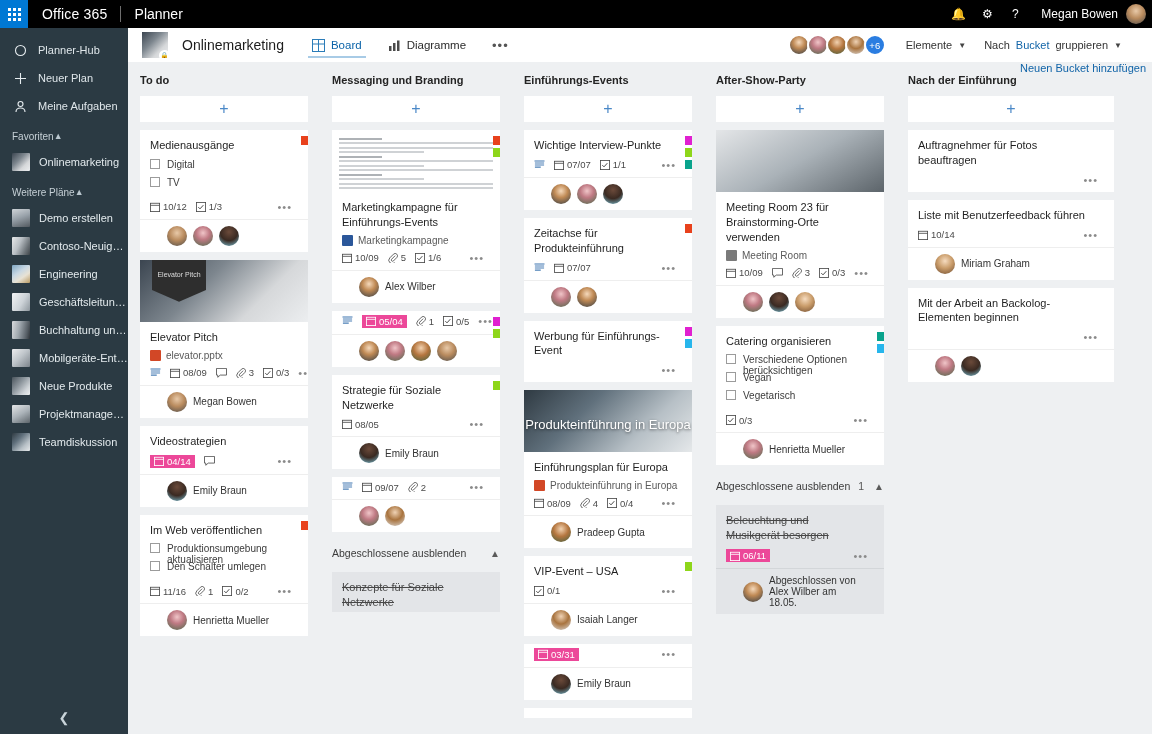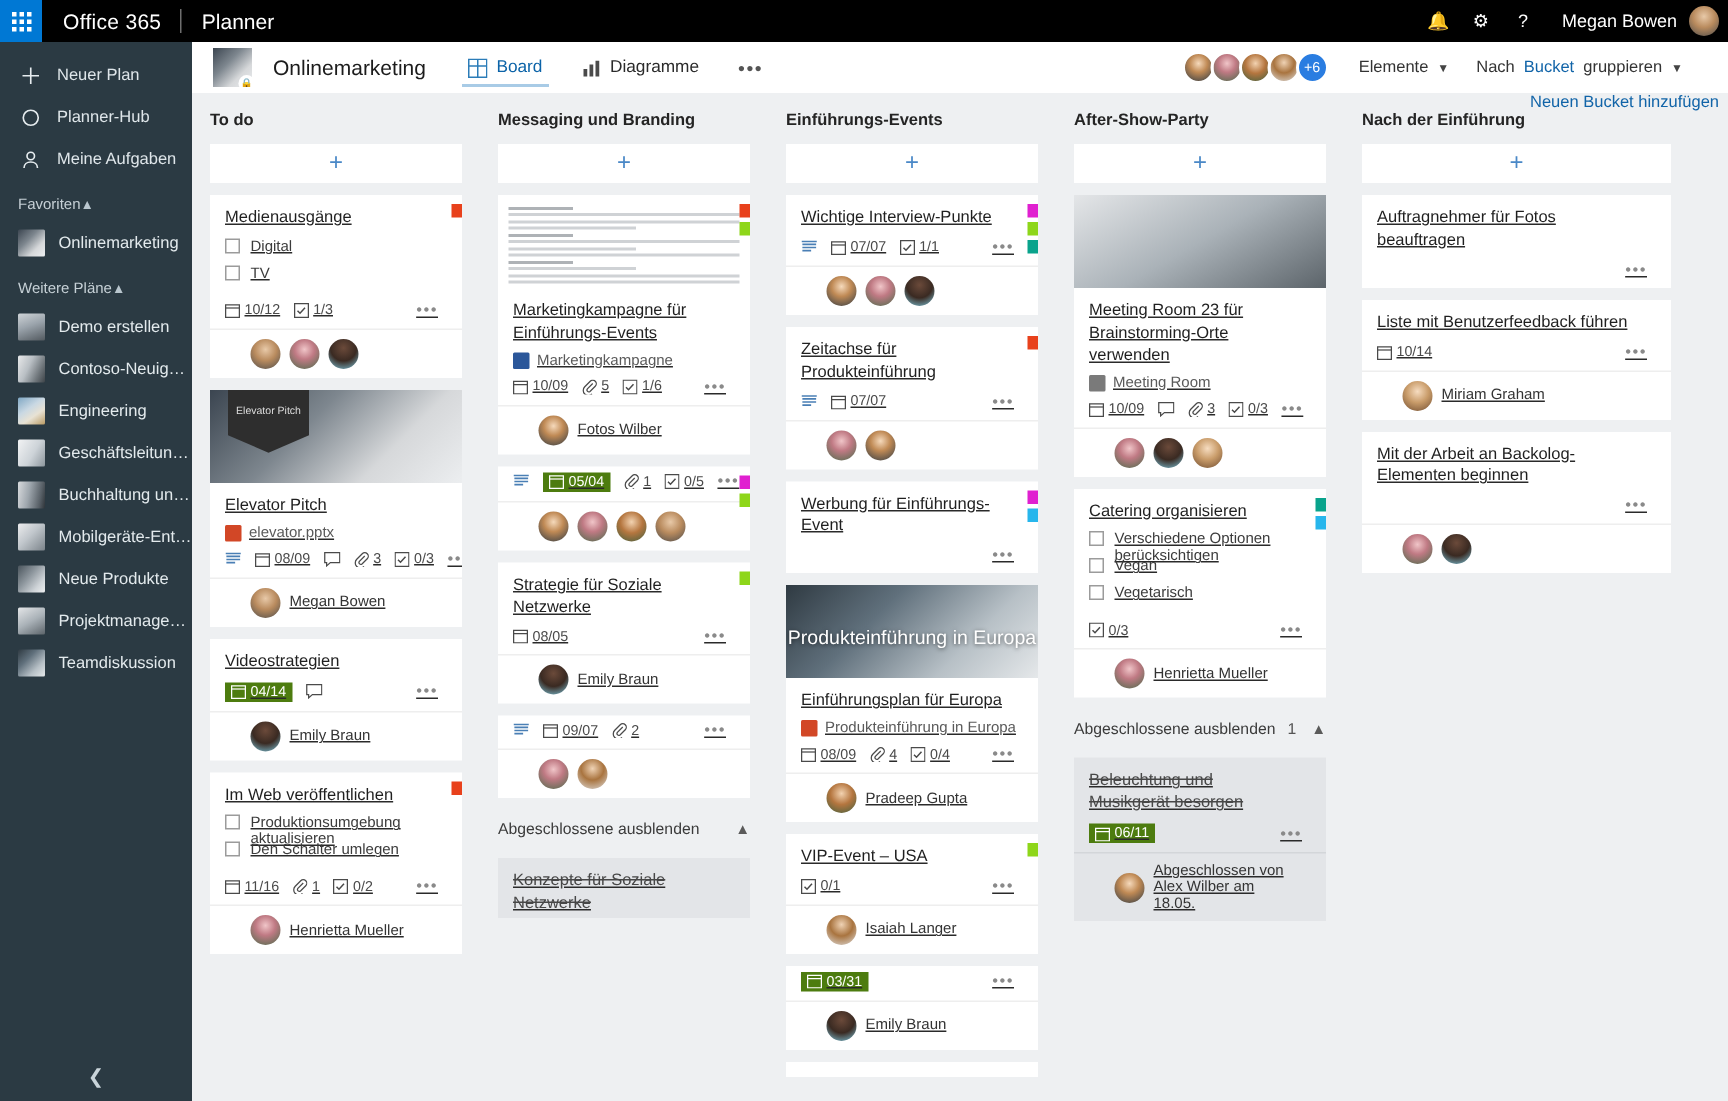--- a/index.html
+++ b/index.html
@@ -118,40 +118,40 @@
   .bucket-title { font-size: 11px; color: #242424; font-weight: 600; }
   .add-card {
     background: #fff; height: 26px; display: flex; align-items: center;
     justify-content: center; color: #4a88c7; font-size: 16px; margin-bottom: 8px;
     cursor: pointer; flex: 0 0 26px;
   }
   .bucket-scroll { overflow: hidden; flex:1; min-height:0; }
 
   .card {
     background: #fff; margin-bottom: 8px; position: relative;
-    font-size: 10.5px; color: #2a2a2a; text-decoration: underline;
+    font-size: 10.5px; color: #2a2a2a;
   }
   .card-labels { position: absolute; top: 6px; right: 0px; display: flex;
     flex-direction: column; gap: 3px; z-index: 3; }
   .card-labels i { display: block; width: 7px; height: 9px; }
   .card-img { width: 100%; height: 62px; object-fit: cover; display: block; position:relative; overflow:hidden; }
   .card-body { padding: 8px 10px 2px 10px; }
   .card-title { font-size: 11px; line-height: 1.35; color: #1f1f1f; padding-right: 10px; }
   .card-desc { font-size: 10px; line-height: 1.45; color: #3c3c3c; margin-top: 5px; }
   .chk-list { margin-top: 6px; }
   .chk-row { display: flex; gap: 7px; height: 18px; font-size: 10px; color:#3b3b3b; }
   .chk-box { width: 10px; height: 10px; border: 1px solid #9b9b9b; background:#fff; flex:0 0 10px;}
   .attach-row { display: flex; align-items: center; gap: 5px; margin-top: 5px; font-size: 10px; color: #5a5a5a; }
   .meta-row {
     display: flex; align-items: center; gap: 9px; padding: 4px 16px 6px 10px;
     font-size: 9.5px; color: #4a4a4a; min-height: 20px;
   }
   .meta-row .m { display: flex; align-items: center; gap: 3px; }
   .date-pill {
-    background: #4d7c0f; color: #fff; padding: 1px 4px; display: flex;
+    background: #ec4899; color: #fff; padding: 1px 4px; display: flex;
     align-items: center; gap: 3px; font-size: 9.5px;
   }
   .dots { margin-left: auto; color: #8a8a8a; letter-spacing: 1px; font-size: 11px; cursor:pointer; }
   .card-foot {
     border-top: 1px solid #eeeeee; padding: 6px 27px; display: flex;
     align-items: center; gap: 6px; min-height: 30px;
   }
   .card-foot .av { width: 20px; height: 20px; border-radius: 50%; overflow: hidden; flex:0 0 20px; }
   .card-foot .nm { font-size: 10px; color: #333; }
   .av-strip { display: flex; gap: 6px; }
@@ -239,32 +239,32 @@
     </div>
   </div>
 </div>
 
 <div class="shell">
 
   <div class="sidebar">
     <div class="sb-row">
       <span class="sb-ico">
         <svg class="ic" width="13" height="13" viewBox="0 0 13 13">
+            <circle cx="6.5" cy="6.5" r="5" stroke="#e6ecef" stroke-width="1.1" fill="none"></circle>
+          </svg>
+      </span>
+      <span>Planner-Hub</span>
+    </div>
+    <div class="sb-row">
+      <span class="sb-ico">
+        <svg class="ic" width="13" height="13" viewBox="0 0 13 13">
             <path d="M6.5 1v11M1 6.5h11" stroke="#e6ecef" stroke-width="1.1" fill="none"></path>
           </svg>
       </span>
       <span>Neuer Plan</span>
-    </div>
-    <div class="sb-row">
-      <span class="sb-ico">
-        <svg class="ic" width="13" height="13" viewBox="0 0 13 13">
-            <circle cx="6.5" cy="6.5" r="5" stroke="#e6ecef" stroke-width="1.1" fill="none"></circle>
-          </svg>
-      </span>
-      <span>Planner-Hub</span>
     </div>
     <div class="sb-row">
       <span class="sb-ico">
         <svg class="ic" width="13" height="13" viewBox="0 0 13 13">
             <circle cx="6.5" cy="4" r="2.5" stroke="#e6ecef" stroke-width="1.1" fill="none"></circle>
             <path d="M2 12c0-2.5 2-4 4.5-4S11 9.5 11 12" stroke="#e6ecef" stroke-width="1.1" fill="none"></path>
           </svg>
       </span>
       <span>Meine Aufgaben</span>
     </div>
@@ -595,21 +595,21 @@
                   <svg class="ic" width="10" height="10" viewBox="0 0 12 12">
                     <rect x="0.5" y="0.5" width="11" height="11" stroke="currentColor" fill="none"></rect>
                     <path d="M2.8 6.2l2 2 4-4.4" stroke="currentColor" stroke-width="1.2" fill="none"></path>
                   </svg>
                   <span>1/6</span>
                 </span>
                 <span class="dots">•••</span>
               </div>
               <div class="card-foot">
                 <span class="av avE"></span>
-                <span class="nm">Fotos Wilber</span>
+                <span class="nm">Alex Wilber</span>
               </div>
             </div>
             <div class="card">
               <div class="card-labels">
                 <i style="background:#e020d0"></i>
                 <i style="background:#8ed61a"></i>
               </div>
               <div class="meta-row">
                 <span class="m">
                   <svg class="ic" width="11" height="10" viewBox="0 0 13 12">

